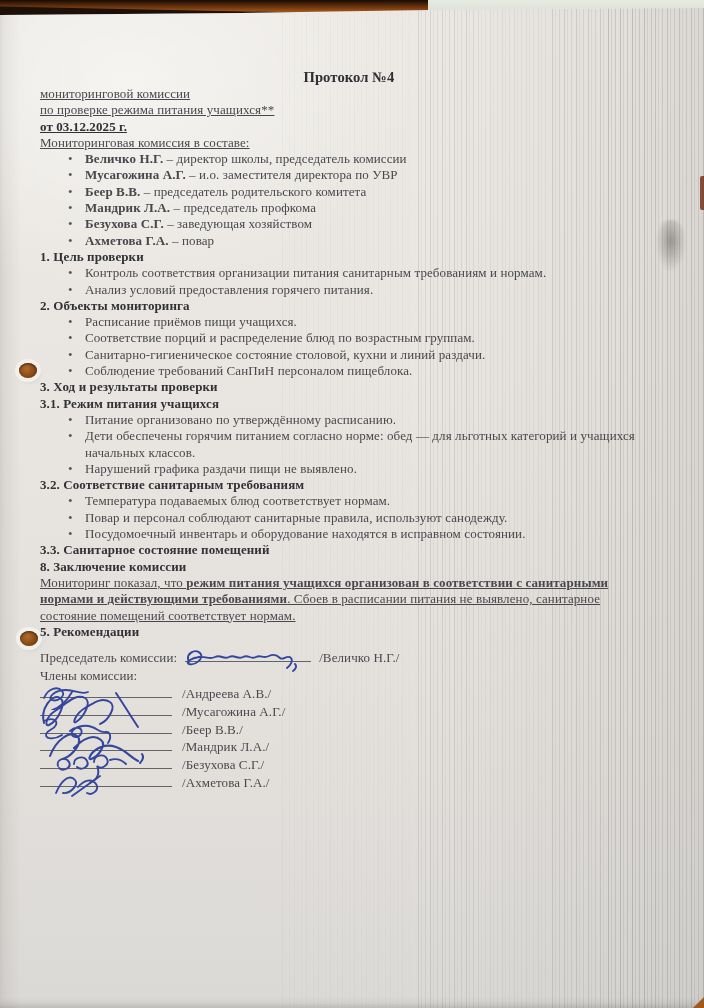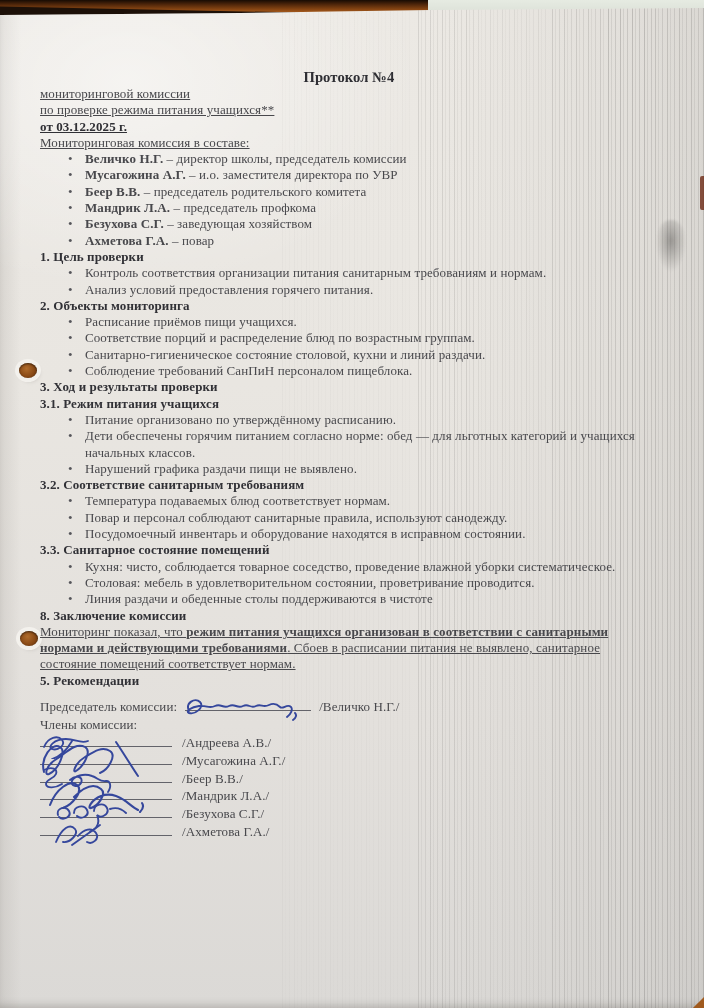--- a/index.html
+++ b/index.html
@@ -138,25 +138,20 @@
       </ul>
 
       <div class="sec">3.2. Соответствие санитарным требованиям</div>
       <ul>
         <li>Температура подаваемых блюд соответствует нормам.</li>
         <li>Повар и персонал соблюдают санитарные правила, используют санодежду.</li>
         <li>Посудомоечный инвентарь и оборудование находятся в исправном состоянии.</li>
       </ul>
 
       <div class="sec">3.3. Санитарное состояние помещений</div>
-      <ul>
-        <li>Кухня: чисто, соблюдается товарное соседство, проведение влажной уборки систематическое.</li>
-        <li>Столовая: мебель в удовлетворительном состоянии, проветривание проводится.</li>
-        <li>Линия раздачи и обеденные столы поддерживаются в чистоте</li>
-      </ul>
 
       <div class="sec">8. Заключение комиссии</div>
       <p><span>Мониторинг показал, что </span><b>режим питания учащихся организован в соответствии с санитарными нормами и действующими требованиями</b><span>. Сбоев в расписании питания не выявлено, санитарное состояние помещений соответствует нормам.</span></p>
 
       <div class="sec">5. Рекомендации</div>
 
       <div class="sig-block">
         <div class="sig-row sig-row-chair">
           <span>Председатель комиссии:</span><span class="sigline sigline-chair"><svg class="sig-svg" style="left:-6px;top:-15px;" width="142" height="26" viewBox="0 0 142 26">
                 <path stroke-width="1.9" d="M10,16 C6,8 16,2 21,7 C26,12 16,20 10,18 C6,16.5 12,12 20,11 C28,10 30,14 36,11 C42,8 44,14 50,11 C56,8 58,14 64,11 C70,8 71,14 77,11 C82,8.5 84,13 90,10 C94,8 98,9 101,12 C104,15 108,8 112,12 C114,14.5 112,19 108,22 M116,18 C118,20 117,23 114,25"></path>

